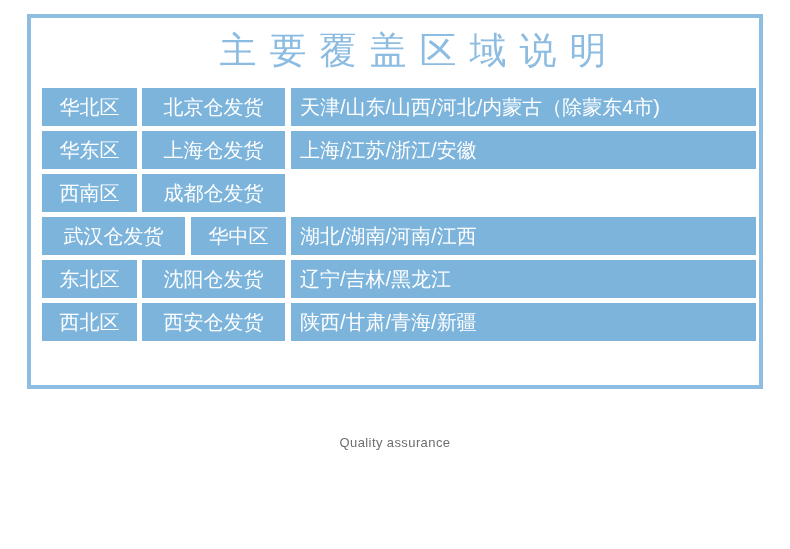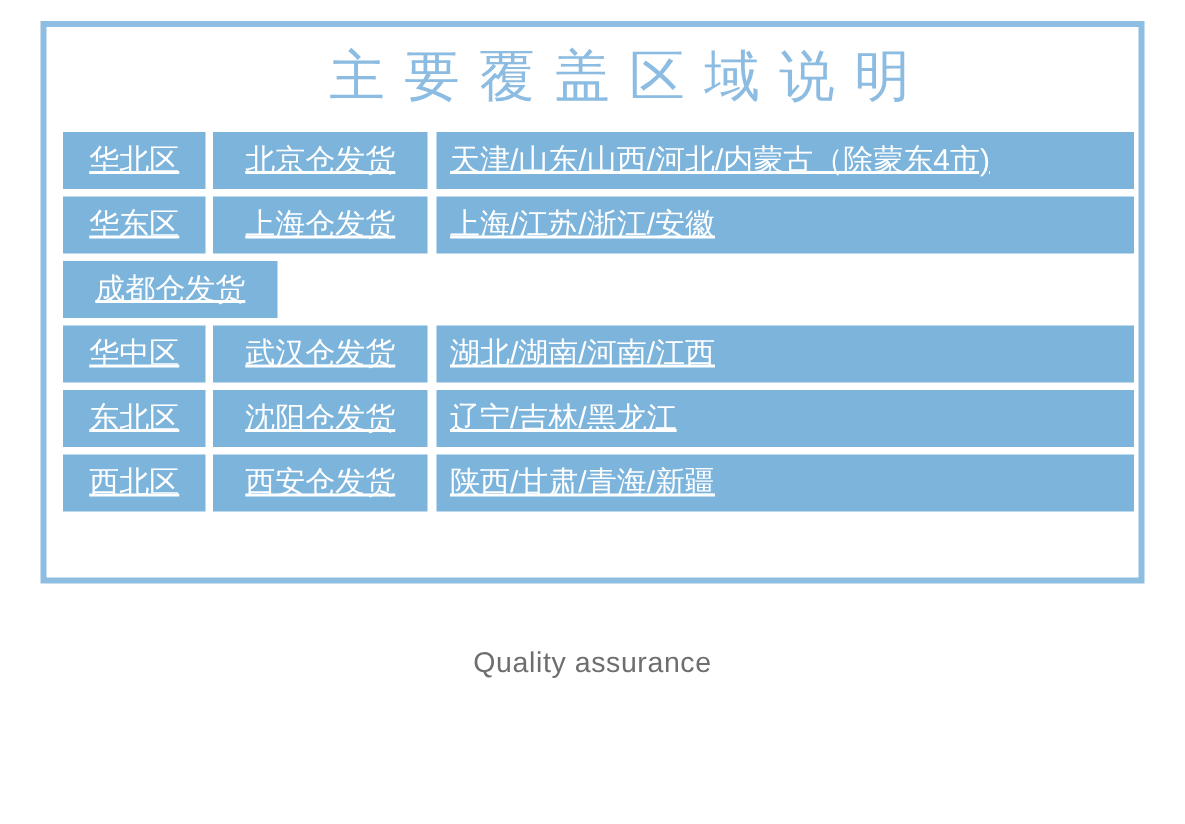--- a/index.html
+++ b/index.html
@@ -72,21 +72,20 @@
   .cell {
     background: #7cb4dc;
     color: #ffffff;
     font-size: 20px;
     line-height: 38px;
     height: 38px;
     box-sizing: border-box;
     white-space: nowrap;
     overflow: hidden;
     font-family: "Liberation Sans", "DejaVu Sans", sans-serif;
-    text-decoration: underline;
   }
 
   .cell.region {
     width: 95px;
     text-align: center;
     margin-right: 5px;
   }
   .cell.warehouse {
     width: 143px;
     text-align: center;
@@ -100,21 +99,21 @@
 
   
   .footer {
     position: absolute;
     left: 0;
     top: 430px;
     width: 790px;
     text-align: center;
   }
   .footer-en {
-    font-size: 19px;
+    font-size: 13px;
     line-height: 26px;
     color: #6e6e6e;
     letter-spacing: 0.4px;
     font-family: "Liberation Sans", "DejaVu Sans", sans-serif;
   }
   .footer-cn {
     font-size: 42px;
     line-height: 58px;
     color: #5a5a5a;
     margin-top: 6px;
@@ -140,26 +139,27 @@
     </div>
 
     <div class="row">
       <div class="cell region">华东区</div>
       <div class="cell warehouse">上海仓发货</div>
       <div class="cell provinces">上海/江苏/浙江/安徽</div>
     </div>
 
 
     <div class="row">
+      <div class="cell region">西南区</div>
       <div class="cell warehouse">成都仓发货</div>
     </div>
 
     <div class="row">
+      <div class="cell warehouse">武汉仓发货</div>
       <div class="cell region">华中区</div>
-      <div class="cell warehouse">武汉仓发货</div>
       <div class="cell provinces">湖北/湖南/河南/江西</div>
     </div>
 
     <div class="row">
       <div class="cell region">东北区</div>
       <div class="cell warehouse">沈阳仓发货</div>
       <div class="cell provinces">辽宁/吉林/黑龙江</div>
     </div>
 
     <div class="row">

